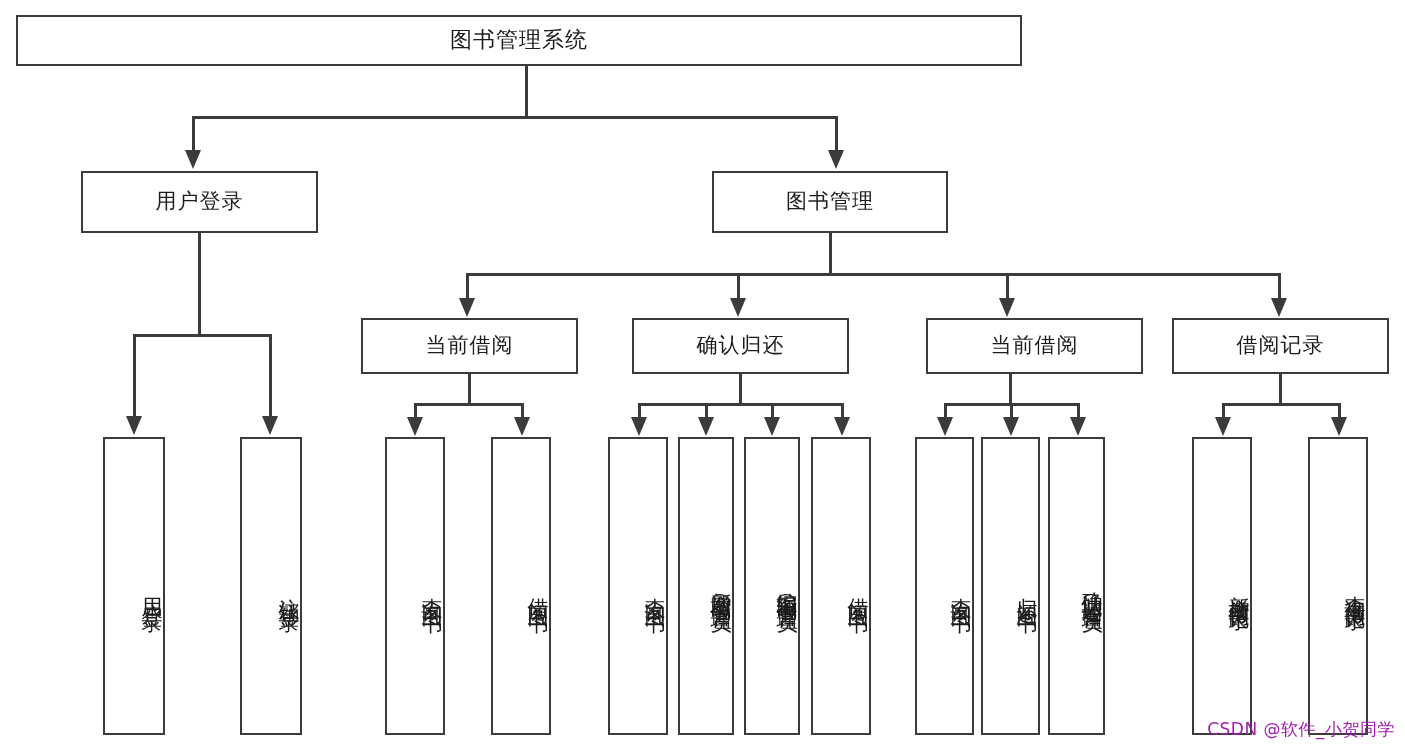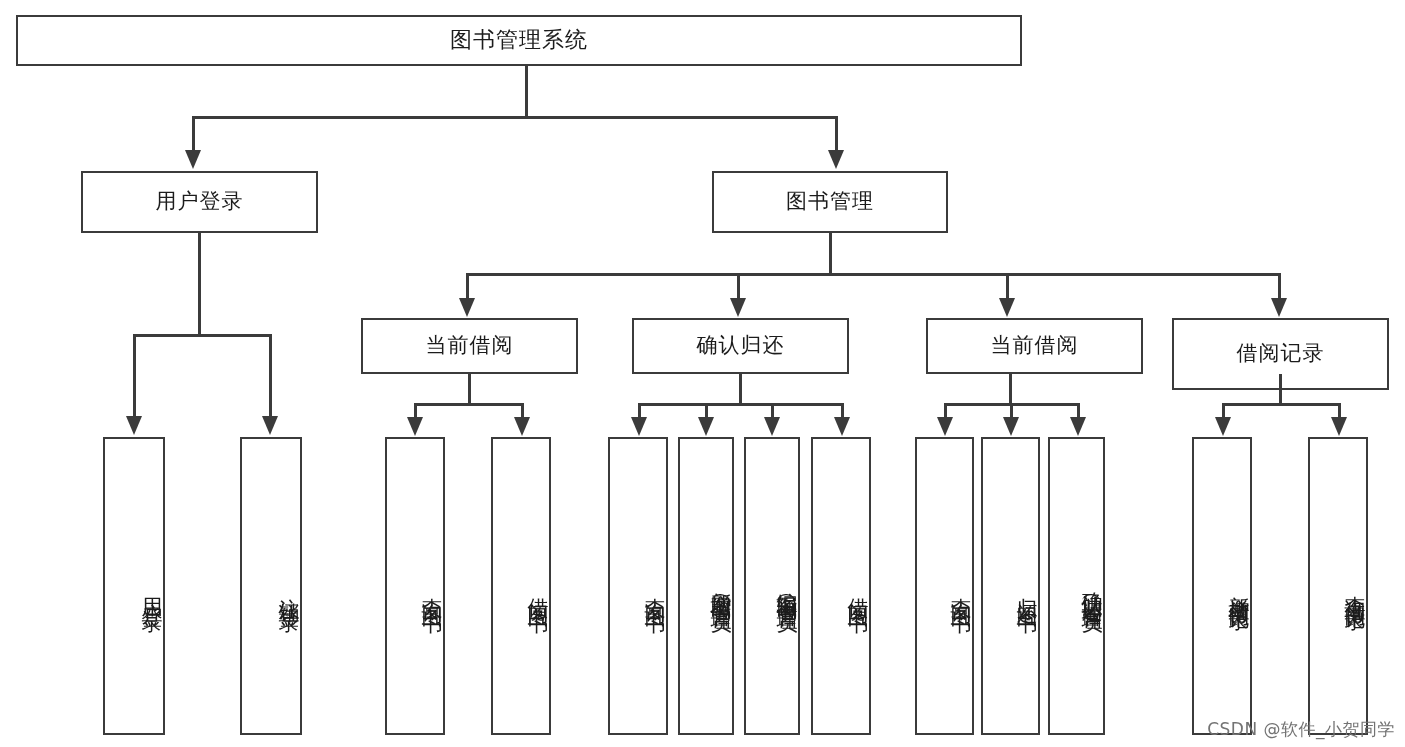--- a/index.html
+++ b/index.html
@@ -61,21 +61,21 @@
     height: 0;
     border-left: 8px solid transparent;
     border-right: 8px solid transparent;
     border-top: 19px solid #3b3b3b;
   }
   .watermark {
     position: absolute;
     right: 10px;
     bottom: 6px;
     font-size: 17px;
-    color: #737373;
+    color: #a21caf;
     white-space: nowrap;
     letter-spacing: 0.5px;
   }
 </style>
 </head>
 <body>
 
 <div id="canvas">
 
   <div class="node h root" style="left:16px; top:15px; width:1006px; height:51px;">
@@ -120,21 +120,21 @@
 
   <div class="node h" style="left:361px; top:318px; width:217px; height:56px;">
     <span>当前借阅</span>
   </div>
   <div class="node h" style="left:632px; top:318px; width:217px; height:56px;">
     <span>确认归还</span>
   </div>
   <div class="node h" style="left:902px; top:318px; width:217px; height:56px;margin-left:24px;">
     <span>当前借阅</span>
   </div>
-  <div class="node h" style="left:1172px; top:318px; width:217px; height:72px;">
+  <div class="node h" style="left:1172px; top:318px; width:217px; height:56px;">
     <span>借阅记录</span>
   </div>
 
   <div class="conn vline" style="left:468px; top:374px; height:30px;"></div>
   <div class="conn hline" style="left:414px; top:403px; width:110px;"></div>
   <div class="conn vline" style="left:414px; top:403px; height:16px;"></div>
   <div class="arrow" style="left:407px; top:417px;"></div>
   <div class="conn vline" style="left:521px; top:403px; height:16px;"></div>
   <div class="arrow" style="left:514px; top:417px;"></div>
 

